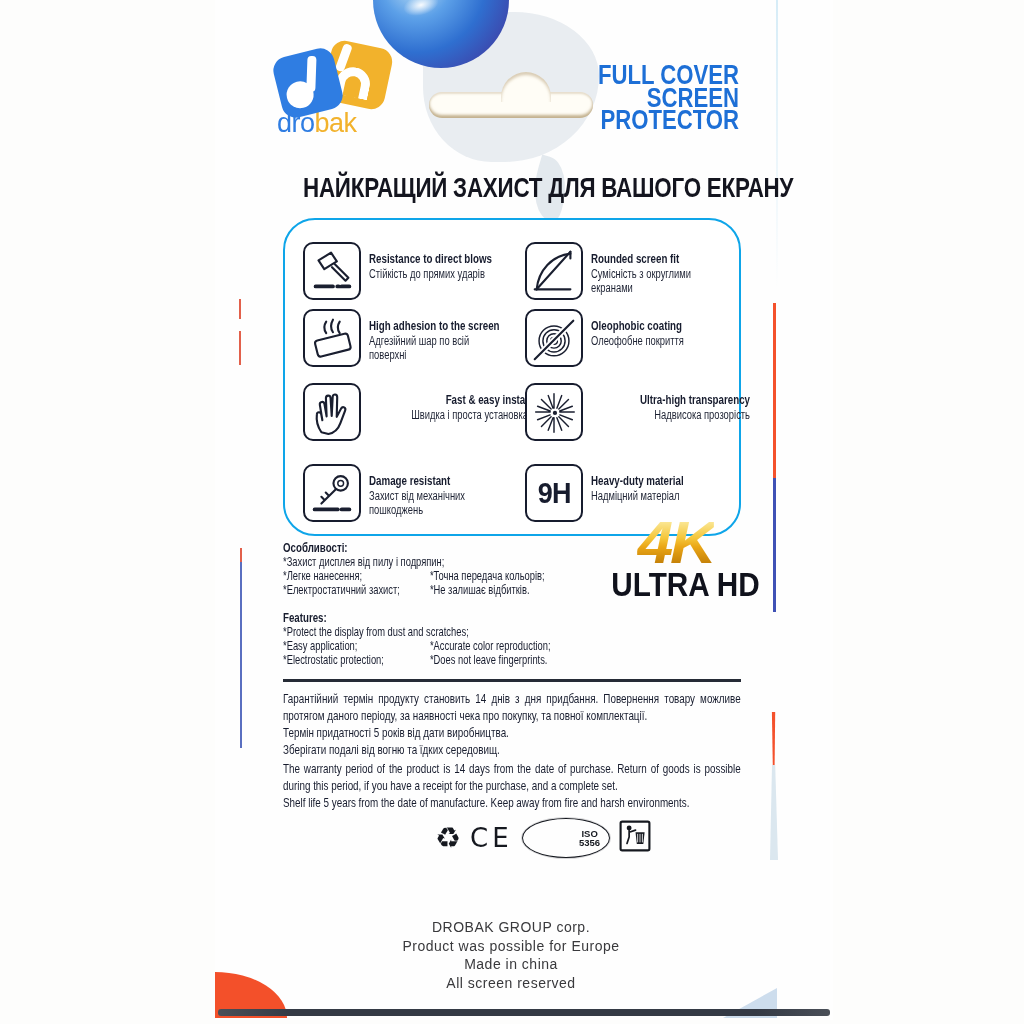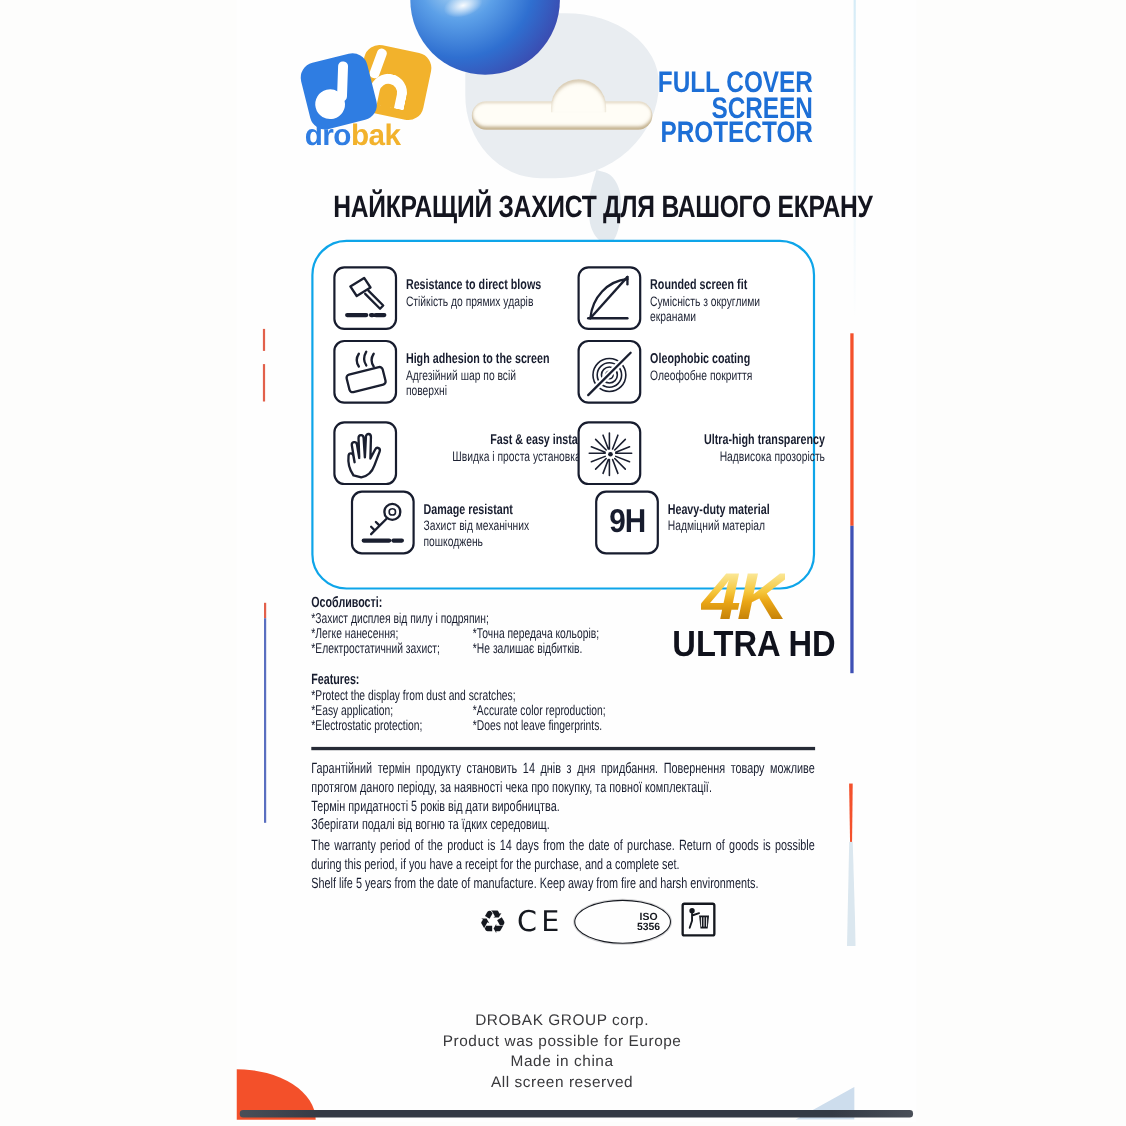--- a/index.html
+++ b/index.html
@@ -40,36 +40,36 @@
   
   .logo{position:absolute;left:62px;top:44px;width:140px;height:110px;}
   .sq{position:absolute;width:62px;height:62px;border-radius:14px;}
   .sq-blue{left:0;top:8px;background:#2f7de2;transform:rotate(-14deg);z-index:2;}
   .sq-yellow{left:50px;top:0;background:#f2b22c;transform:rotate(12deg);z-index:1;}
   .dot-w{position:absolute;left:7px;bottom:8px;width:27px;height:27px;border-radius:50%;background:#fff;}
   .stem-w{position:absolute;left:32px;top:5px;width:9px;height:36px;border-radius:4px;background:#fff;transform:rotate(16deg);}
   .arch-w{position:absolute;left:11px;bottom:8px;width:34px;height:30px;border:9px solid #fff;border-bottom:none;
     border-radius:18px 18px 0 0;box-sizing:border-box;}
   .stem-w2{position:absolute;left:9px;top:3px;width:9px;height:28px;border-radius:4px;background:#fff;transform:rotate(8deg);}
-  .logo-text{position:absolute;left:0px;top:64px;font-size:27px;font-weight:700;letter-spacing:-0.5px;white-space:nowrap;}
+  .logo-text{position:absolute;left:0px;top:64px;font-size:27px;font-weight:400;letter-spacing:-0.5px;white-space:nowrap;}
   .lt-blue{color:#2f7de2;}
   .lt-yellow{color:#f2b22c;}
 
   .tagline{position:absolute;right:94px;top:64px;text-align:right;color:#1d6fd6;font-weight:700;
     font-size:27px;line-height:22.5px;transform:scaleX(0.82);transform-origin:100% 0;white-space:nowrap;}
 
   .heading{position:absolute;left:36px;top:172px;width:520px;text-align:center;font-weight:700;font-size:28px;
     color:#14151f;transform:scaleX(0.8);transform-origin:50% 0;white-space:nowrap;letter-spacing:-0.3px;}
 
   
   .fbox{position:absolute;left:68px;top:218px;width:458px;height:318px;border:2px solid #0ea5e9;
     border-radius:32px;box-sizing:border-box;background:#fff;}
   .fitem{position:absolute;width:222px;height:62px;}
   .c1{left:18px;} .c2{left:240px;}
-  .r1{top:22px;} .r2{top:89px;} .r3{top:163px;text-align:right;} .r4{top:226px;margin-left:16px;}
+  .r1{top:22px;} .r2{top:89px;} .r3{top:163px;text-align:right;} .r4{top:244px;}
   .ficon{position:absolute;left:0;top:0;width:58px;height:58px;border:2.5px solid #171c2e;border-radius:10px;
     box-sizing:border-box;display:flex;align-items:center;justify-content:center;background:#fff;}
   .ftext{position:absolute;left:66px;top:9px;width:212px;transform:scaleX(0.75);transform-origin:0 0;white-space:nowrap;}
   .ften{font-size:13px;font-weight:700;color:#171c2e;line-height:16px;}
   .ftuk{font-size:12.5px;font-weight:500;color:#1d2233;line-height:14px;}
   .nineH{font-size:30px;font-weight:700;color:#171c2e;transform:scaleX(0.9);letter-spacing:-1px;}
 
   
   .hl{position:absolute;left:68px;width:640px;transform:scaleX(0.72);transform-origin:0 0;color:#171c2e;}
   .hl-uk{top:540px;} .hl-en{top:610px;}

